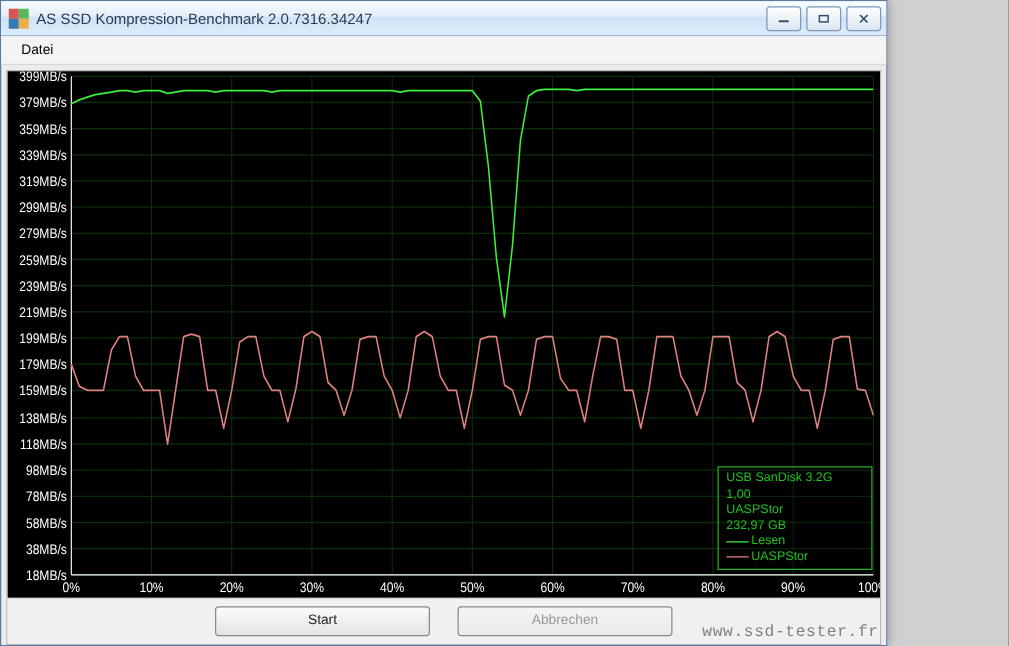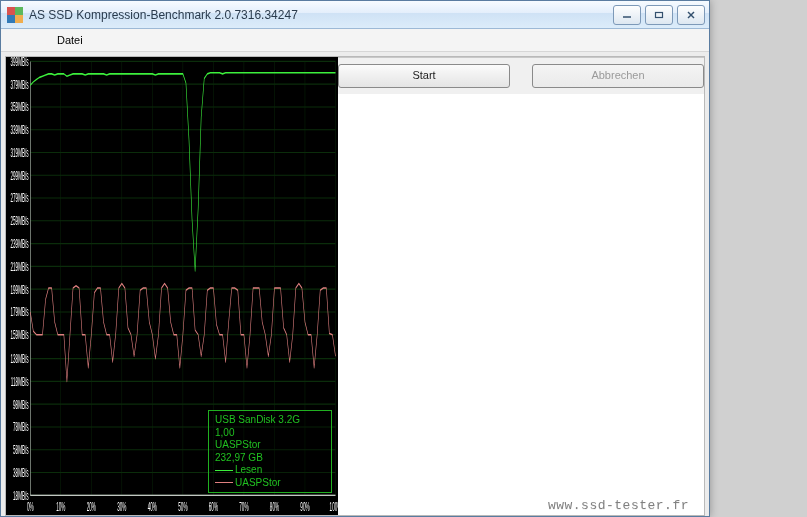--- a/index.html
+++ b/index.html
@@ -63,29 +63,28 @@
     height: 22px;
     background: #f4f4f4;
     border-bottom: 1px solid #d6d6d6;
     display:flex;
     align-items:center;
     padding: 0 8px;
   }
   .menu-item {
     padding: 2px 8px;
     cursor: pointer;
-    margin-left: 40px;
   }
   .client {
     flex: 1;
     background: #fff;
     margin: 4px 4px 0 4px;
     border: 1px solid #b9b9b9;
     display:flex;
-    flex-direction:row;
+    flex-direction:column;
     position:relative;
     overflow:hidden;
   }
   .chart-wrap {
     flex:1;
     position:relative;
     background:#000;
   }
   svg.chart { position:absolute; inset:0; width:100%; height:100%; }
   .y-tick-label, .x-tick-label {
@@ -128,21 +127,21 @@
     cursor:pointer;
     color:#222;
   }
   .app-button.disabled {
     color:#9a9a9a;
     background:linear-gradient(to bottom,#f4f4f4,#eaeaea);
     cursor:default;
   }
   .watermark {
     position:absolute;
-    right:20px;
+    right:6px;
     bottom:3px;
     color:#808080;
     font-family:"Courier New",monospace;
     font-size:13px;
     letter-spacing:0.5px;
     text-shadow:0 1px 0 #f4f4f4;
   }
 </style>
 </head>
 <body>

